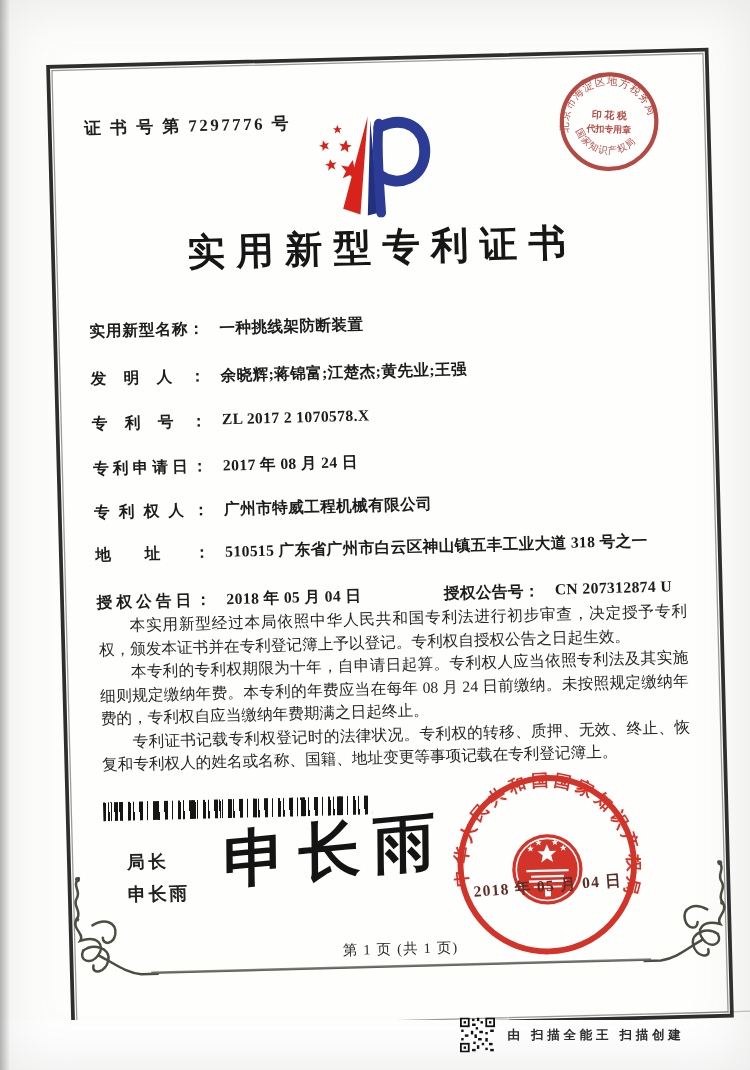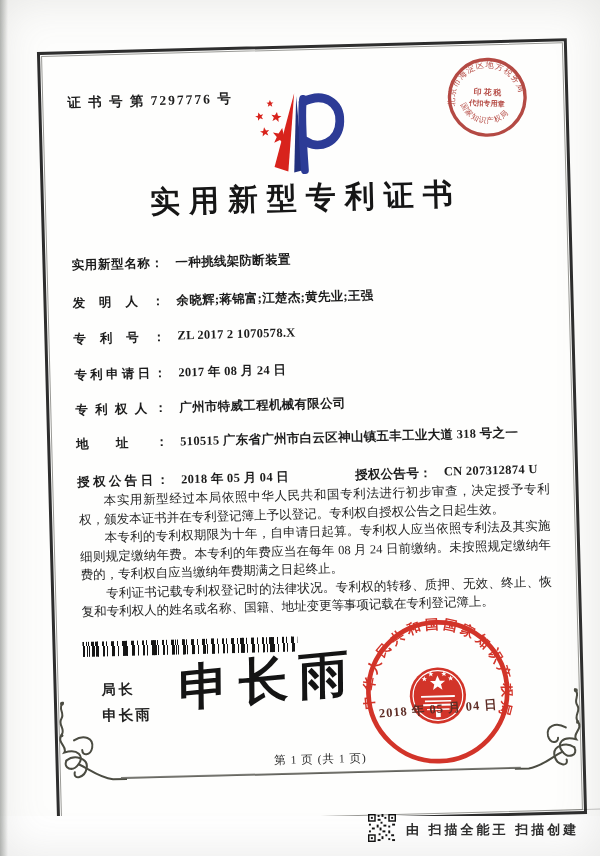--- a/index.html
+++ b/index.html
@@ -58,21 +58,21 @@
   .flourish.right{left:456px;top:646px;transform:scaleX(-1);}
   .rule{position:absolute;left:62px;right:62px;top:724px;height:2px;
     background:linear-gradient(180deg,#8b8b85,#55554f);}
   .page-no{position:absolute;left:0;right:0;top:704px;text-align:center;
     font-size:11.5px;letter-spacing:1px;color:#2a2a2a;}
   
   .photo-edge{position:absolute;left:505px;top:810px;width:100px;height:1px;
     background:linear-gradient(90deg,rgba(0,0,0,0),rgba(0,0,0,.25));transform:rotate(-2deg);}
   .scan-bar{position:absolute;left:0;bottom:0;width:600px;height:40px;background:#ffffff;}
   .qr{position:absolute;left:368px;top:814px;width:28px;height:28px;}
-  .scan-text{position:absolute;left:406px;top:821px;font-size:13px;font-weight:600;
+  .scan-text{position:absolute;left:406px;top:821px;font-size:10px;font-weight:600;
     letter-spacing:3px;color:#2b2b2b;font-family:"Liberation Sans","DejaVu Sans",sans-serif;}
   svg text{font-family:"Liberation Serif","DejaVu Serif",serif;}
 </style>
 </head>
 <body>
 
 <div class="photo">
 
   <svg width="0" height="0" style="position:absolute" aria-hidden="true">
     <defs>

